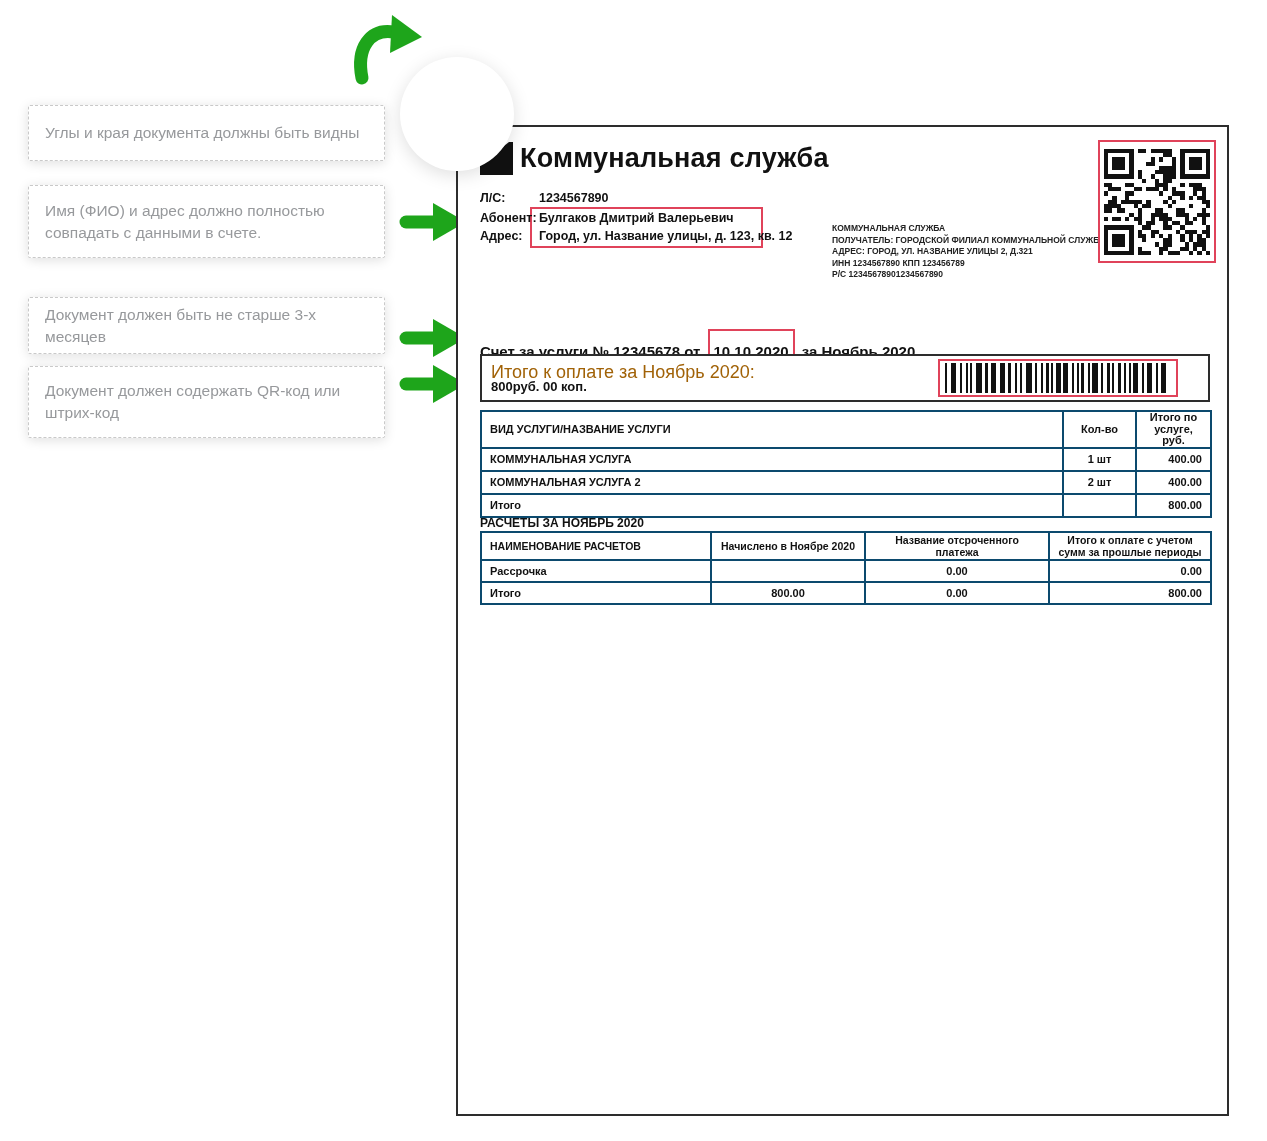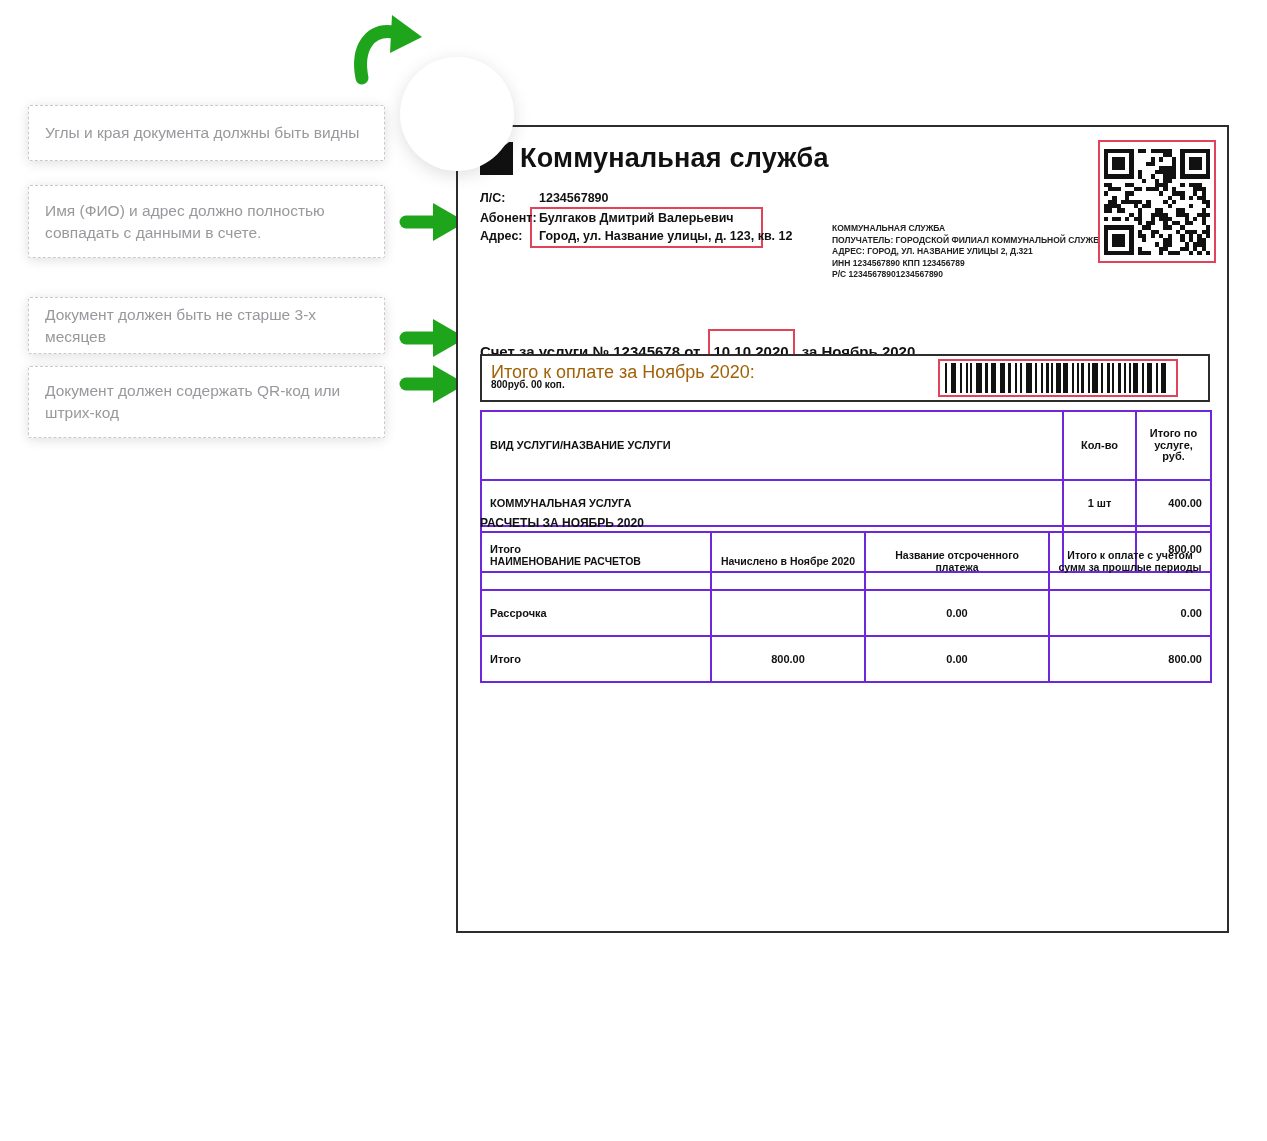--- a/index.html
+++ b/index.html
@@ -23,21 +23,21 @@
   .arrow-2{left:399px;top:318px;}
   .arrow-3{left:399px;top:364px;}
   .curved-arrow{position:absolute;left:346px;top:10px;width:80px;height:78px;}
 
   
   .corner-circle{position:absolute;left:400px;top:57px;width:114px;height:114px;
            border-radius:50%;background:#ffffff;
            box-shadow:0 4px 18px rgba(0,0,0,0.13);z-index:3;}
 
   
-  .doc{position:absolute;left:456px;top:125px;width:773px;height:808px;
+  .doc{position:absolute;left:456px;top:125px;width:773px;height:991px;
        box-sizing:border-box;background:#ffffff;border:2px solid #2d2d2d;z-index:2;}
   .doc *{box-sizing:border-box;}
 
   .logo{position:absolute;left:22px;top:15px;width:33px;height:33px;}
   .doc-title{position:absolute;left:62px;top:16px;font-size:27px;font-weight:700;
              color:#111;letter-spacing:.2px;white-space:nowrap;}
 
   .info-label{position:absolute;left:22px;font-size:12.5px;font-weight:700;color:#111;white-space:nowrap;}
   .info-value{position:absolute;left:81px;font-size:12.5px;font-weight:700;color:#111;white-space:nowrap;}
   .row-y1{top:64px;} .row-y2{top:84px;} .row-y3{top:102px;}
@@ -50,28 +50,28 @@
   .qr-frame{position:absolute;left:640px;top:13px;width:118px;height:123px;
             border:2px solid #e0435a;background:#fff;display:flex;align-items:center;justify-content:center;}
   .qr-frame svg{width:106px;height:106px;shape-rendering:crispEdges;}
 
   .invoice-line{position:absolute;left:22px;top:202px;font-size:15px;font-weight:700;color:#111;white-space:nowrap;}
   .date-box{display:inline-block;border:2px solid #e0435a;padding:12px 4px;margin:0 3px;}
 
   .pay-box{position:absolute;left:22px;top:227px;width:730px;height:48px;
            border:2px solid #2d2d2d;background:#fff;}
   .pay-line1{position:absolute;left:9px;top:6px;font-size:18px;font-weight:400;color:#a16207;}
-  .pay-line2{position:absolute;left:9px;top:23px;font-size:10px;font-weight:700;color:#111;text-align:center;}
+  .pay-line2{position:absolute;left:9px;top:23px;font-size:13px;font-weight:700;color:#111;text-align:center;}
   .barcode-frame{position:absolute;left:456px;top:3px;width:240px;height:38px;
            border:2px solid #e0435a;background:#fff;display:flex;align-items:center;justify-content:center;}
   .barcode-frame svg{width:228px;height:30px;shape-rendering:crispEdges;}
 
   table.bill{position:absolute;border-collapse:collapse;table-layout:fixed;
              font-family:"Liberation Sans",sans-serif;color:#111;}
-  table.bill td,table.bill th{border:2px solid #6d28d9;padding:16px 8px;overflow:hidden;}
+  table.bill td,table.bill th{border:2px solid #0c4a6e;padding:0 8px;overflow:hidden;}
   table.t1{left:22px;top:283px;width:730px;}
   table.t1 th{height:26px;font-size:11px;font-weight:700;}
   table.t1 td{height:23px;font-size:11px;font-weight:700;}
   table.t2{left:22px;top:404px;width:730px;border-radius:23px;}
   table.t2 th{height:28px;font-size:10.5px;font-weight:700;line-height:12px;}
   table.t2 td{height:22px;font-size:11px;font-weight:700;}
   .al{text-align:left;} .ac{text-align:center;} .ar{text-align:right;}
   .small-head{font-size:10px;line-height:11.5px;}
 
   .calc-title{position:absolute;left:22px;top:389px;font-size:12px;font-weight:700;color:#111;}
@@ -478,20 +478,25 @@
         <th class="al">ВИД УСЛУГИ/НАЗВАНИЕ УСЛУГИ</th>
         <th class="ac">Кол-во</th>
         <th class="ac small-head">Итого по услуге, руб.</th>
       </tr>
       <tr>
         <td class="al">КОММУНАЛЬНАЯ УСЛУГА</td>
         <td class="ac">1 шт</td>
         <td class="ar">400.00</td>
       </tr>
       <tr>
+        <td class="al">КОММУНАЛЬНАЯ УСЛУГА 2</td>
+        <td class="ac">2 шт</td>
+        <td class="ar">400.00</td>
+      </tr>
+      <tr>
         <td class="al">Итого</td>
         <td class="ac"></td>
         <td class="ar">800.00</td>
       </tr>
     </tbody>
       </table>
 
     <div class="calc-title">РАСЧЕТЫ ЗА НОЯБРЬ 2020</div>
 
     <table class="bill t2">

